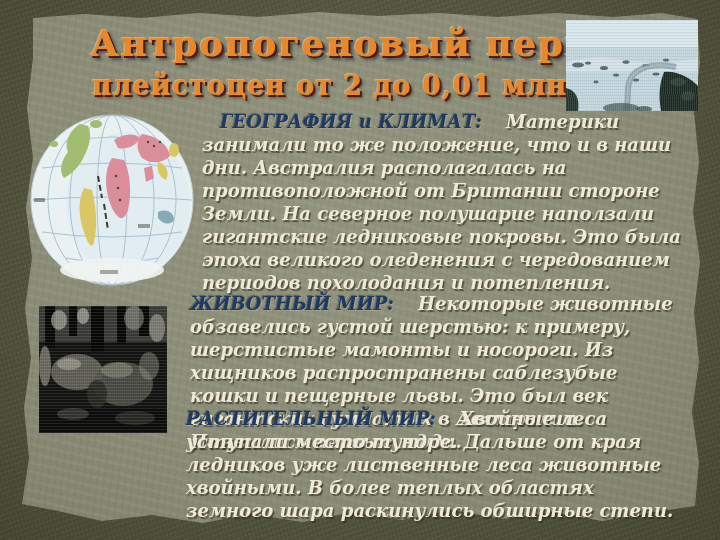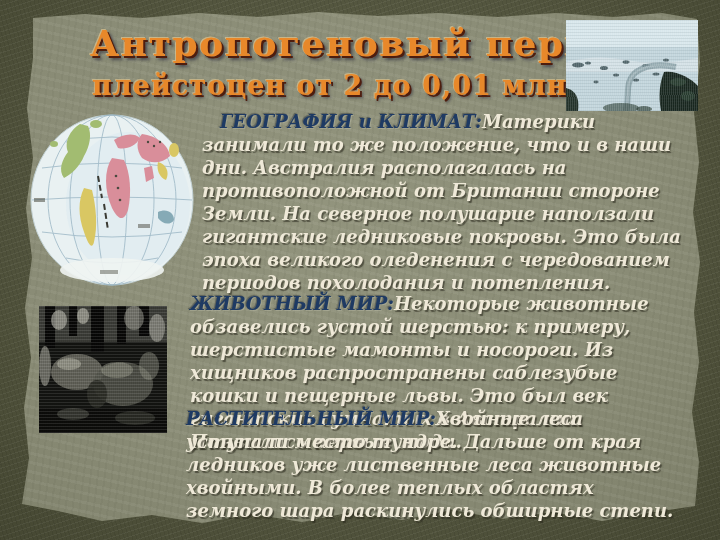--- a/index.html
+++ b/index.html
@@ -43,21 +43,21 @@
   }
   .para{
     position:absolute;margin:0;z-index:2;
     font-size:18px;line-height:23px;font-style:italic;font-weight:bold;
     color:#efe9d8;text-shadow:1.5px 1.5px 1px rgba(40,38,26,.6);
   }
   #para-geo{left:202px;top:110px;width:486px;text-indent:18px;}
   #para-animal{left:190px;top:292px;width:502px;}
   #para-plant{left:186px;top:407px;width:495px;}
   .head{
-    color:#1e3a63;margin-right:0;
+    color:#1e3a63;margin-right:24px;
     text-shadow:1px 1px 0 rgba(195,195,175,.35), -1px -1px 1px rgba(10,20,40,.4);
   }
   .img-wrap{position:absolute;z-index:3;}
   #glacier{left:566px;top:20px;width:132px;height:91px;}
   #globe{left:28px;top:112px;width:168px;height:176px;z-index:2;}
   #mammoth{left:39px;top:306px;width:128px;height:127px;}
   .speckle{
     position:absolute;inset:0;pointer-events:none;
     background:
       repeating-linear-gradient(0deg, rgba(255,255,255,.10) 0 1px, transparent 1px 3px),

